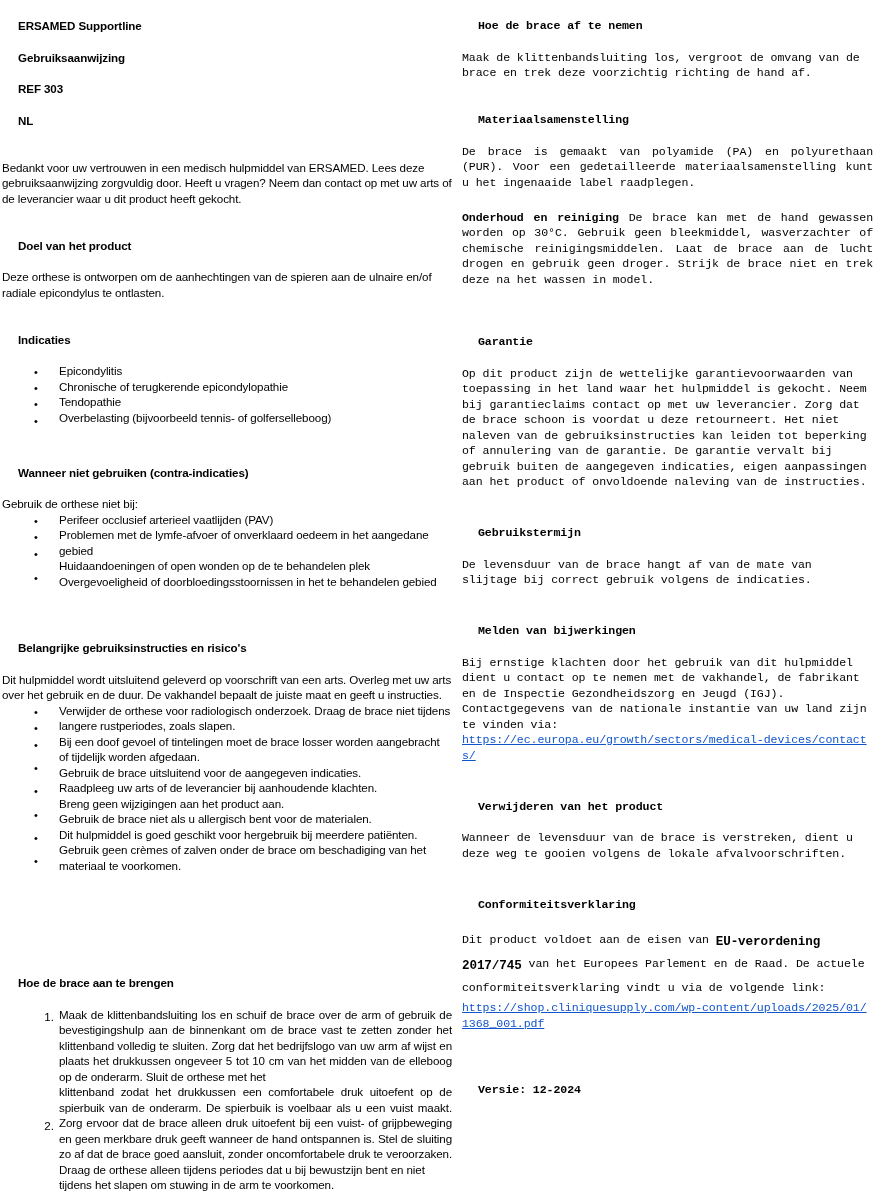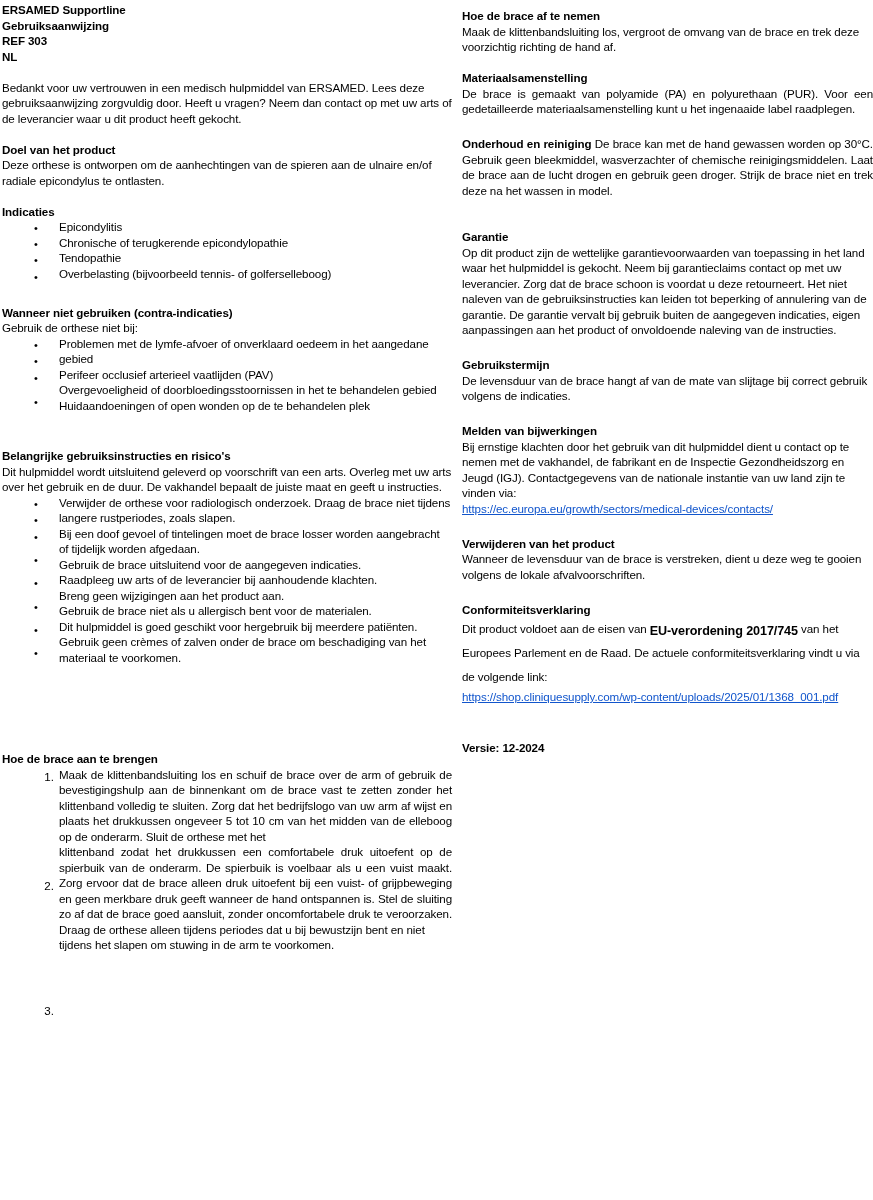--- a/index.html
+++ b/index.html
@@ -11,21 +11,21 @@
   }
   .page{position:relative;width:873px;height:1200px;}
 
   .col{position:absolute;top:0;}
   .col-left{left:0;width:450px;}
   .col-right{left:462px;width:411px;}
 
   
   .h{
     font-size:11.6px;font-weight:bold;line-height:15.5px;
-    margin:0;padding:0;letter-spacing:-0.1px;
+    margin:16px;padding:0;letter-spacing:-0.1px;
   }
   .p{
     font-size:11.6px;font-weight:normal;line-height:15.5px;
     margin:0;padding:0;letter-spacing:-0.1px;
   }
   .just{text-align:justify;}
   .sp{height:15.5px;}
   .sp-half{height:8px;}
   .sp-q{height:4px;}
 
@@ -105,24 +105,24 @@
     <div class="p">Gebruik de orthese niet bij:</div>
 
     <div class="listwrap">
       <div class="marks">
         <span class="mark bullet" style="top:2px;">•</span>
         <span class="mark bullet" style="top:18px;">•</span>
         <span class="mark bullet" style="top:35px;">•</span>
         <span class="mark bullet" style="top:59px;">•</span>
       </div>
       <div class="listtext">
+        <div class="li">Perifeer occlusief arterieel vaatlijden (PAV)</div>
         <div class="li">Problemen met de lymfe-afvoer of onverklaard oedeem in het aangedane gebied</div>
-        <div class="li">Perifeer occlusief arterieel vaatlijden (PAV)</div>
+        <div class="li">Huidaandoeningen of open wonden op de te behandelen plek</div>
         <div class="li">Overgevoeligheid of doorbloedingsstoornissen in het te behandelen gebied</div>
-        <div class="li">Huidaandoeningen of open wonden op de te behandelen plek</div>
       </div>
     </div>
 
     <div class="sp"></div>
     <div class="sp"></div>
     <div class="sp-q"></div>
 
     <div class="h">Belangrijke gebruiksinstructies en risico's</div>
     <div class="p">Dit hulpmiddel wordt uitsluitend geleverd op voorschrift van een arts. Overleg met uw arts over het gebruik en de duur. De vakhandel bepaalt de juiste maat en geeft u instructies.</div>
 
@@ -161,21 +161,21 @@
       </div>
       <div class="listtext">
         <div class="li just">Maak de klittenbandsluiting los en schuif de brace over de arm of gebruik de bevestigingshulp aan de binnenkant om de brace vast te zetten zonder het klittenband volledig te sluiten. Zorg dat het bedrijfslogo van uw arm af wijst en plaats het drukkussen ongeveer 5 tot 10 cm van het midden van de elleboog op de onderarm. Sluit de orthese met het</div>
         <div class="li just">klittenband zodat het drukkussen een comfortabele druk uitoefent op de spierbuik van de onderarm. De spierbuik is voelbaar als u een vuist maakt. Zorg ervoor dat de brace alleen druk uitoefent bij een vuist- of grijpbeweging en geen merkbare druk geeft wanneer de hand ontspannen is. Stel de sluiting zo af dat de brace goed aansluit, zonder oncomfortabele druk te veroorzaken. Draag de orthese alleen tijdens periodes dat u bij bewustzijn bent en niet</div>
         <div class="li">tijdens het slapen om stuwing in de arm te voorkomen.</div>
       </div>
     </div>
 
   </div>
 
-  <div class="col col-right" style="padding-top:8px;">
+  <div class="col col-right" style="padding-top:2px;font-family:Liberation Mono, monospace;">
 
     <div class="h">Hoe de brace af te nemen</div>
     <div class="p">Maak de klittenbandsluiting los, vergroot de omvang van de brace en trek deze voorzichtig richting de hand af.</div>
 
     <div class="sp"></div>
 
     <div class="h">Materiaalsamenstelling</div>
     <div class="p just">De brace is gemaakt van polyamide (PA) en polyurethaan (PUR). Voor een gedetailleerde materiaalsamenstelling kunt u het ingenaaide label raadplegen.</div>
 
     <div class="sp"></div>

